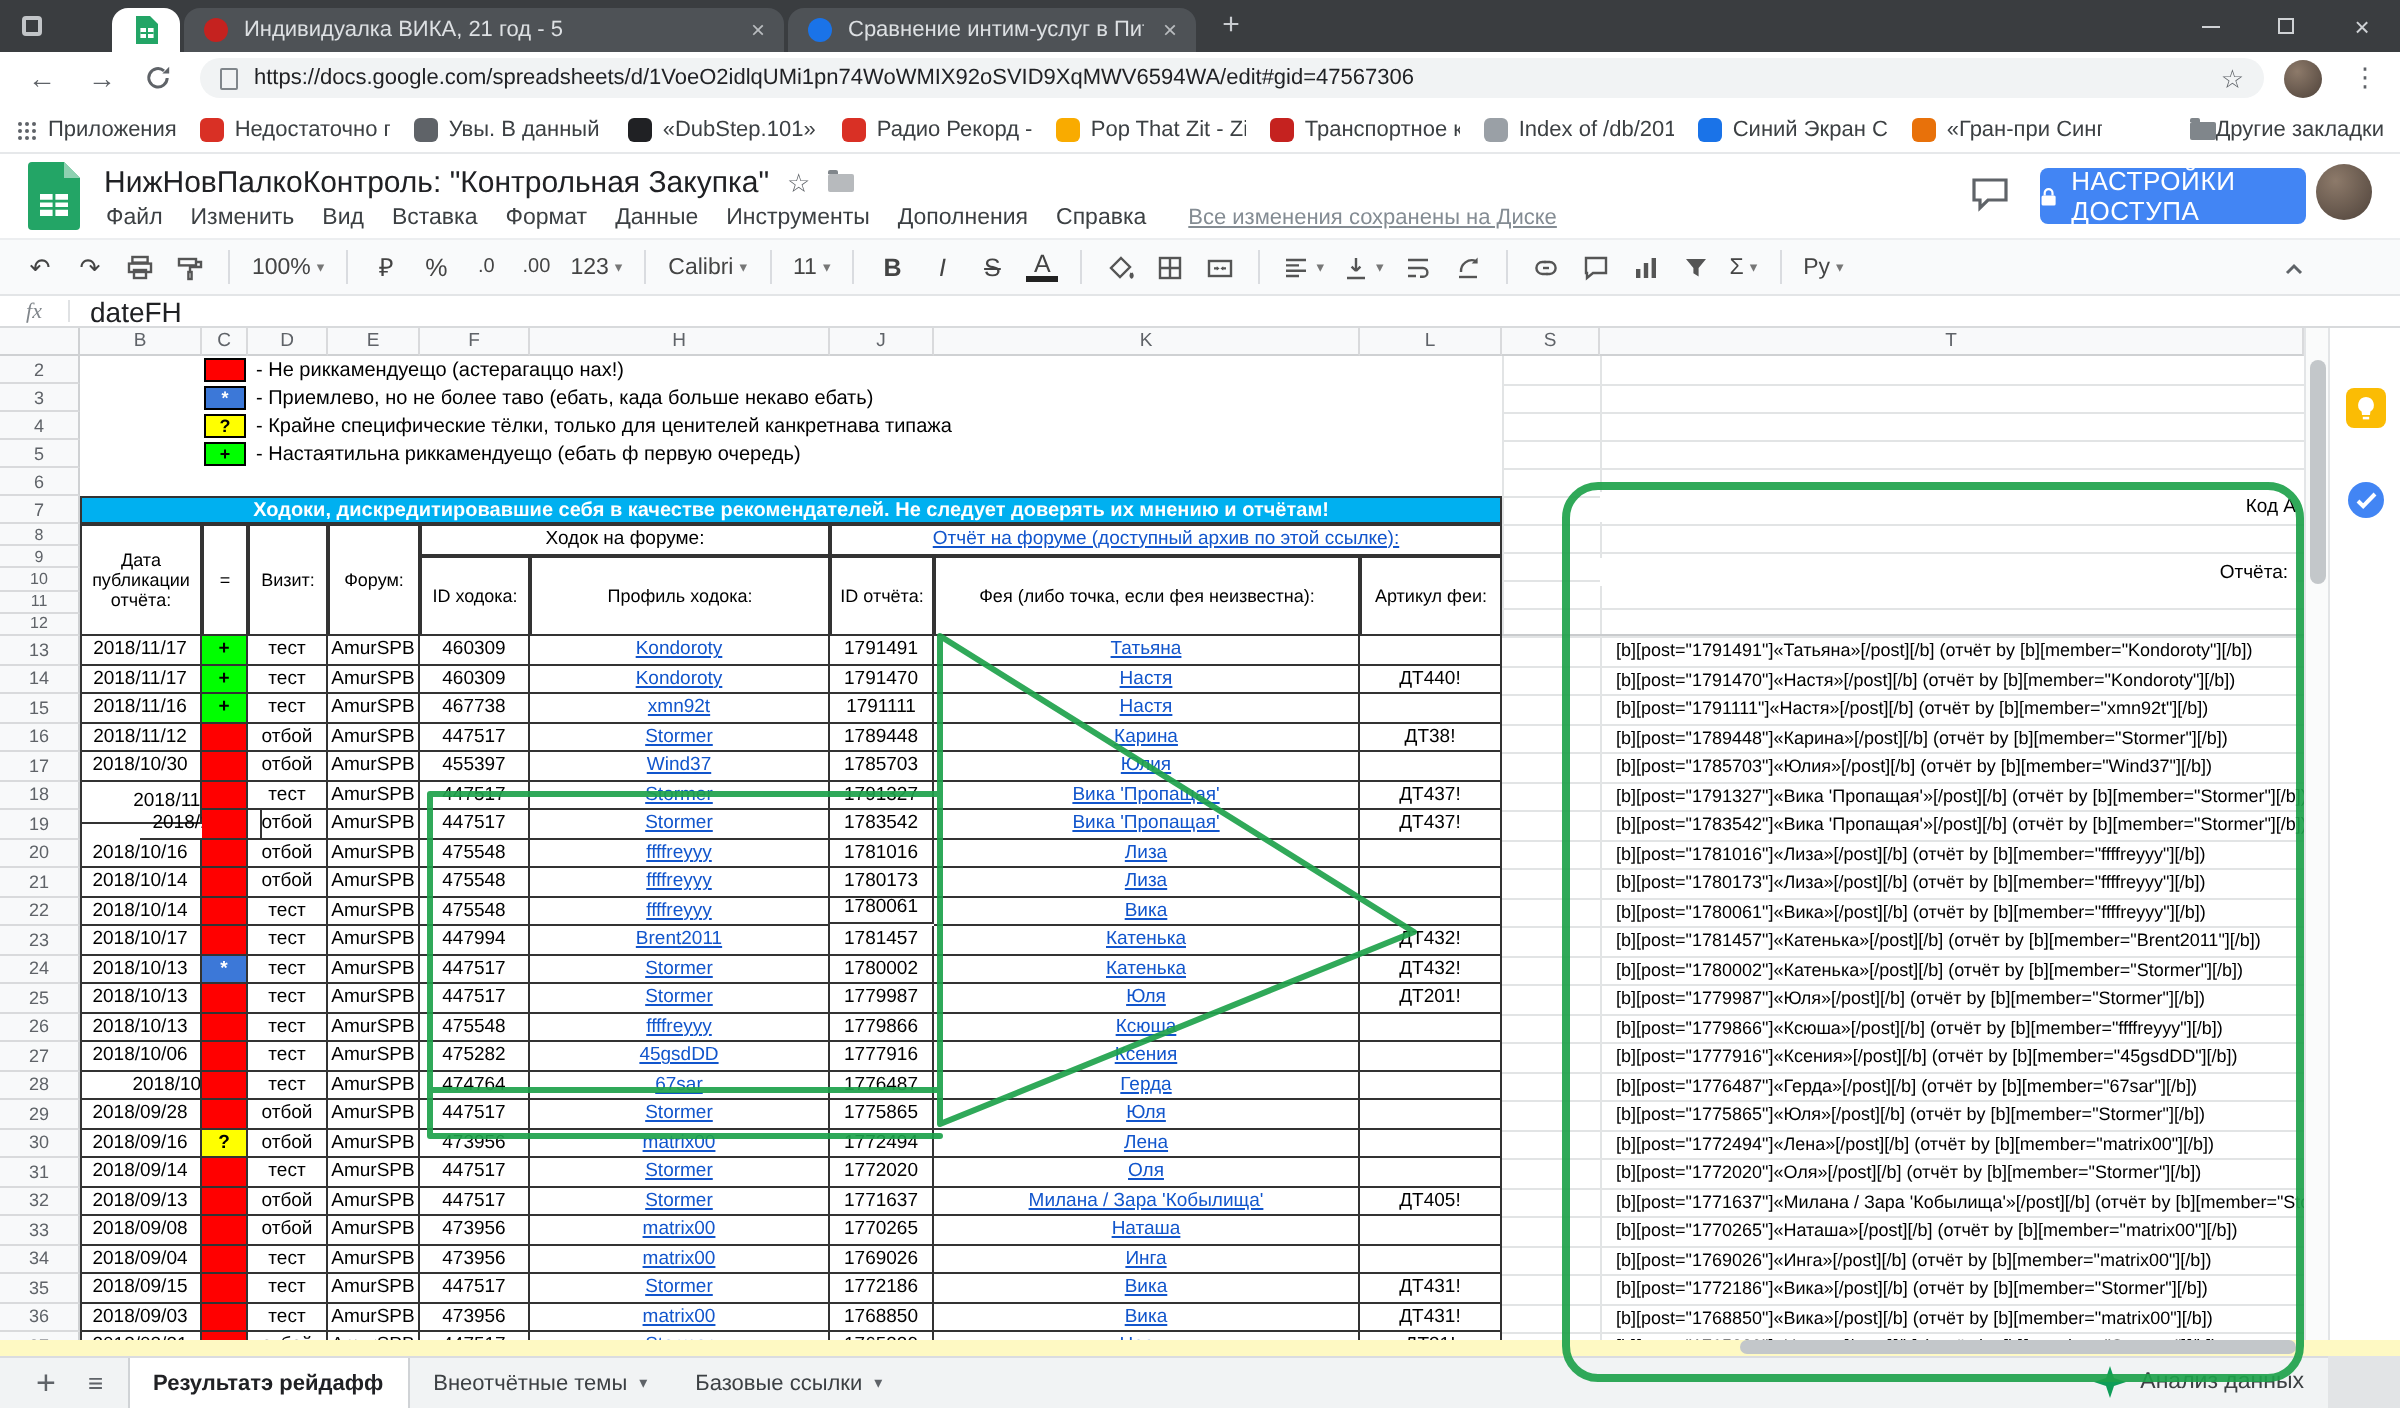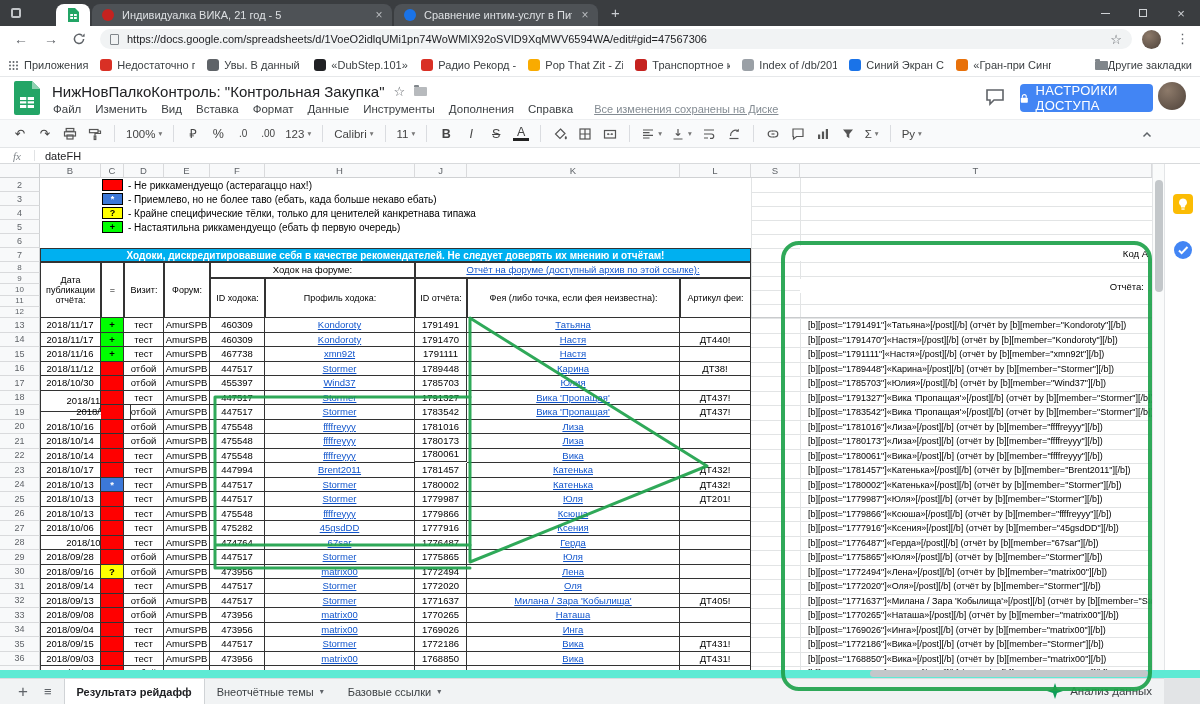--- a/index.html
+++ b/index.html
@@ -1,18 +1,18 @@
 <!DOCTYPE html>
 <html><head>
 <meta charset="utf-8">
 <style>
 *{margin:0;padding:0;box-sizing:border-box}
 html,body{width:1200px;height:704px;overflow:hidden}
 body{font-family:"Liberation Sans",sans-serif;background:#fff}
-#stage{position:relative;width:1200px;height:704px;overflow:hidden;background:#5eead4}
+#stage{position:relative;width:1200px;height:704px;overflow:hidden;background:#fef9c3}
 svg{display:block}
 
 #titlebar{position:absolute;left:0;top:0;width:1200px;height:26px;background:#3a3d40}
 .winicon{position:absolute;left:11px;top:8px;width:10px;height:10px;border:2px solid #c2c5c8;border-radius:2px}
 .tab{position:absolute;top:4px;height:22px;border-radius:8px 8px 0 0;display:flex;align-items:center}
 #tab-pinned{left:56px;width:34px;background:#fff;justify-content:center}
 #tab2{left:92px;width:300px;background:#4e5256}
 #tab3{left:394px;width:204px;background:#4e5256}
 .fav{width:12px;height:12px;border-radius:50%;margin-left:10px;flex:none}
 .tabtitle{flex:1;font-size:11px;color:#dde0e3;margin:0 6px 0 8px;white-space:nowrap;overflow:hidden}
@@ -61,21 +61,21 @@
 .ti{min-width:16px;text-align:center;font-size:12.5px;color:#444;flex:none;display:flex;align-items:center;justify-content:center}
 .tc{display:flex;align-items:center;gap:3px;font-size:11.5px;color:#444;flex:none}
 .dd{font-size:7.5px;color:#777}
 .sep{width:1px;height:17px;background:#dadce0;flex:none;margin:0 2px}
 .bold{font-weight:bold}.ital{font-style:italic}.strk{text-decoration:line-through}
 .acol{line-height:11px;border-bottom:3px solid #222}
 #collapse{position:absolute;right:46px;top:8px}
 #formulabar{position:absolute;left:0;top:147px;width:1200px;height:17px;background:#fff;border-top:1px solid #e3e5e7;border-bottom:1px solid #d8dadc;display:flex;align-items:center}
 #fx{font-family:"Liberation Serif",serif;font-style:italic;font-size:11px;color:#80868b;width:34px;text-align:center;flex:none}
 .fdiv{width:1px;height:11px;background:#e0e2e4;flex:none}
-#fvalue{font-size:11px;color:#202124;margin-left:10px}
+#fvalue{font-size:14px;color:#202124;margin-left:10px}
 
 #corner{position:absolute;left:0;top:164px;width:40px;height:14px;background:#f8f9fa;border-right:1px solid #cfd1d3;border-bottom:1px solid #cfd1d3}
 #colstrip{position:absolute;left:40px;top:164px;width:1112px;height:14px;background:#f8f9fa;overflow:hidden}
 .colcell{position:absolute;top:0;height:14px;border-right:1px solid #d9dadc;border-bottom:1px solid #cfd1d3;display:flex;align-items:center;justify-content:center;font-size:9.5px;color:#5f6368}
 #rowrail{position:absolute;left:0;top:178px;width:40px;height:492px;background:#f8f9fa;overflow:hidden}
 .rowcell{position:absolute;left:0;width:40px;border-bottom:1px solid #d9dadc;border-right:1px solid #cfd1d3;display:flex;align-items:center;justify-content:center;color:#5f6368}
 #grid{position:absolute;left:40px;top:178px;width:1112px;height:492px;background:#fff;overflow:hidden}
 .gc{position:absolute;display:flex;align-items:center;justify-content:center;font-size:9.5px;color:#000;white-space:nowrap;overflow:hidden}
 .bd{border-right:1px solid #333;border-bottom:1px solid #333}
 .hd{border:1px solid #333;white-space:normal;text-align:center;line-height:1.12;font-size:9px;background:#fff}

